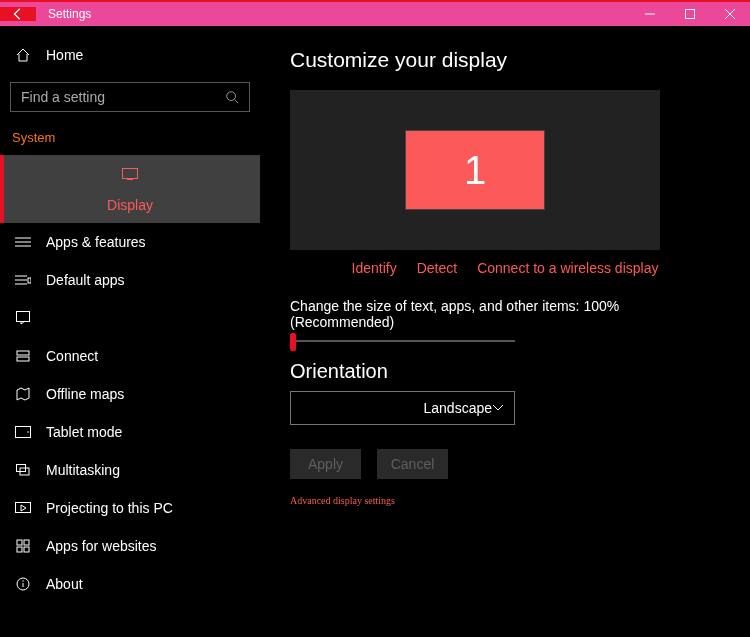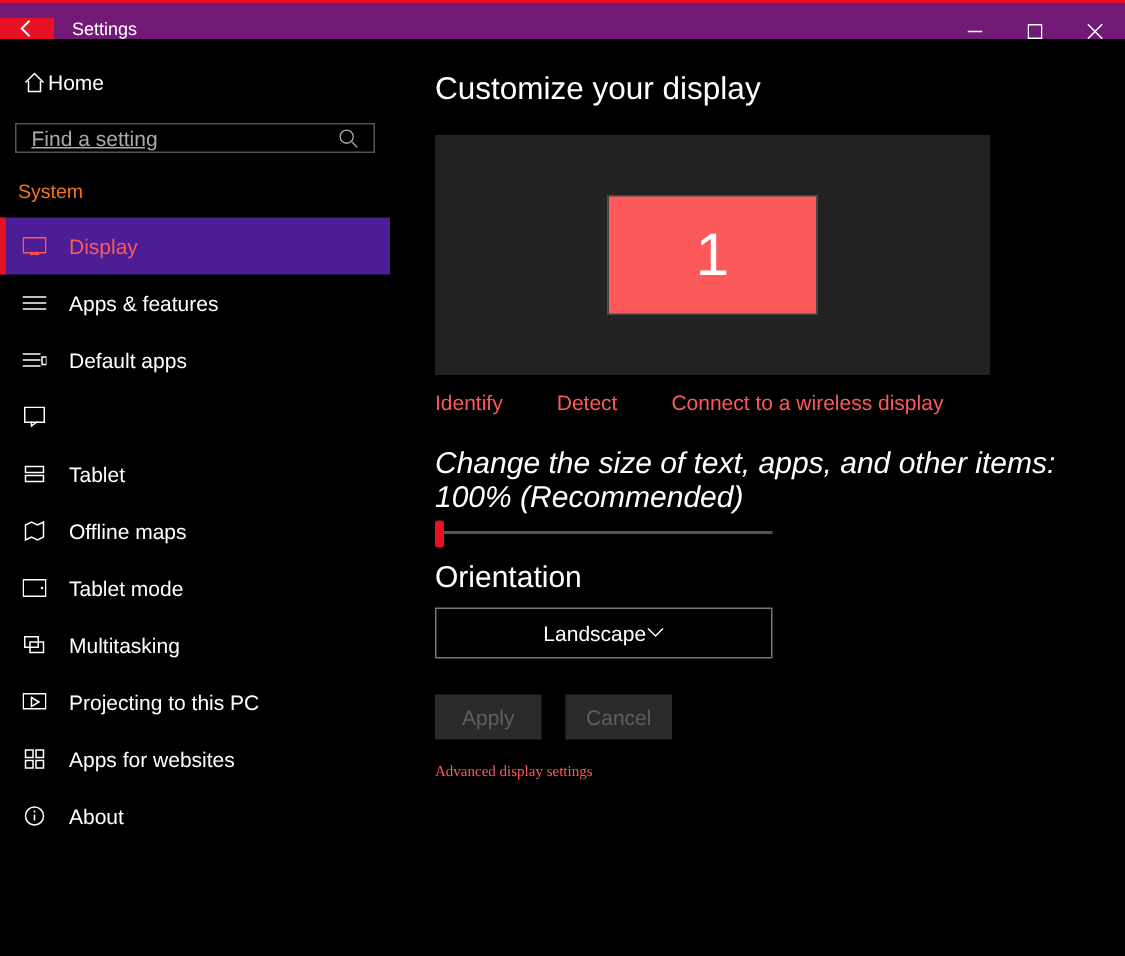--- a/index.html
+++ b/index.html
@@ -7,24 +7,24 @@
     font-family: "Segoe UI", Arial, sans-serif;
     background: #000;
     color: #fff;
     width: 750px;
     height: 637px;
     overflow: hidden;
     font-size: 14px;
   }
   .titlebar {
     height: 26px;
-    background: #701a75;
+    background: #ec4899;
     border-top: 2px solid #e81123;
     display: flex;
-    align-items: flex-end;
+    align-items: center;
   }
   .back-btn {
     width: 36px;
     background: #e81123;
     display: flex;
     align-items: center;
     justify-content: center;
     color: #fff;
   }
   .title {
@@ -46,50 +46,51 @@
   .content { display: flex; height: calc(100% - 26px); }
   .sidebar {
     width: 260px;
     padding: 10px 0 0 0;
     display: flex;
     flex-direction: column;
   }
   .home-link {
     display: flex;
     align-items: center;
+    gap: 14px;
     padding: 10px 14px;
     font-size: 14px;
   }
   .search-box {
     margin: 8px 10px 14px 10px;
     border: 1px solid #555;
-    height: 20px;
+    height: 30px;
     display: flex;
     align-items: center;
     padding: 0 10px;
     color: #aaa;
-    text-decoration: underline;
   }
   .search-box span { flex: 1; font-size: 14px; }
   .section-label {
     color: #f97316;
     font-size: 13px;
     padding: 4px 12px 10px 12px;
   }
   .nav-item {
     display: flex;
     align-items: center;
     gap: 14px;
     padding: 10px 14px;
     font-size: 14px;
     position: relative;
   }
   .nav-item.active {
-    background: #4c1d95;
+    background: #404040;
     color: #fc5a5a;
+    flex-direction: column;
   }
   .nav-item.active::before {
     content: "";
     position: absolute;
     left: 0; top: 0; bottom: 0;
     width: 4px;
     background: #e81123;
   }
   .nav-icon { width: 18px; height: 18px; display:flex; align-items:center; justify-content:center; color: inherit; }
 
@@ -108,41 +109,42 @@
   .monitor-box {
     width: 140px; height: 80px;
     background: #fc5a5a;
     border: 1px solid #444;
     display: flex; align-items: center; justify-content: center;
     font-size: 40px; font-weight: 300; color: #fff;
   }
   .link-row {
     margin-top: 10px;
     display: flex;
-    gap: 36px;
+    gap: 20px;
     color: #fc5a5a;
     font-size: 14px;
-  }
-  .scale-label { margin-top: 22px; font-size: 20px; font-style: italic; }
+    justify-content: center;
+  }
+  .scale-label { margin-top: 22px; font-size: 14px; }
   .slider {
     margin-top: 10px;
     width: 225px; height: 2px; background: #555; position: relative;
   }
   .slider-thumb {
     position: absolute; left: 0; top: -7px;
     width: 6px; height: 18px; background: #e81123; border-radius:2px;
   }
   .orient-label { margin-top: 18px; font-size: 20px; }
   .dropdown {
     margin-top: 8px;
     width: 225px; height: 30px;
     border: 1px solid #777;
     display: flex; align-items: center;
     padding: 16px 10px;
-    justify-content: center;
+    justify-content: flex-end;
     font-size: 14px;
   }
   .btn-row { margin-top: 24px; display: flex; gap: 16px; }
   .action-btn {
     width: 71px; height: 30px;
     background: #2a2a2a;
     color: #5f5f5f;
     display: flex; align-items: center; justify-content: center;
     font-size: 14px;
   }
@@ -240,21 +242,21 @@
           </svg>
         </span>
     </div>
     <div class="nav-item">
       <span class="nav-icon">
           <svg width="14" height="14" viewBox="0 0 14 14">
             <rect x="1" y="2" width="12" height="4" stroke="#fff" fill="none"></rect>
             <rect x="1" y="8" width="12" height="4" stroke="#fff" fill="none"></rect>
           </svg>
         </span>
-      <span>Tablet</span>
+      <span>Connect</span>
     </div>
     <div class="nav-item">
       <span class="nav-icon">
           <svg width="14" height="14" viewBox="0 0 14 14">
             <path d="M1 3 L5 1 L9 3 L13 1 V11 L9 13 L5 11 L1 13 Z" stroke="#fff" fill="none"></path>
           </svg>
         </span>
       <span>Offline maps</span>
     </div>
     <div class="nav-item">

